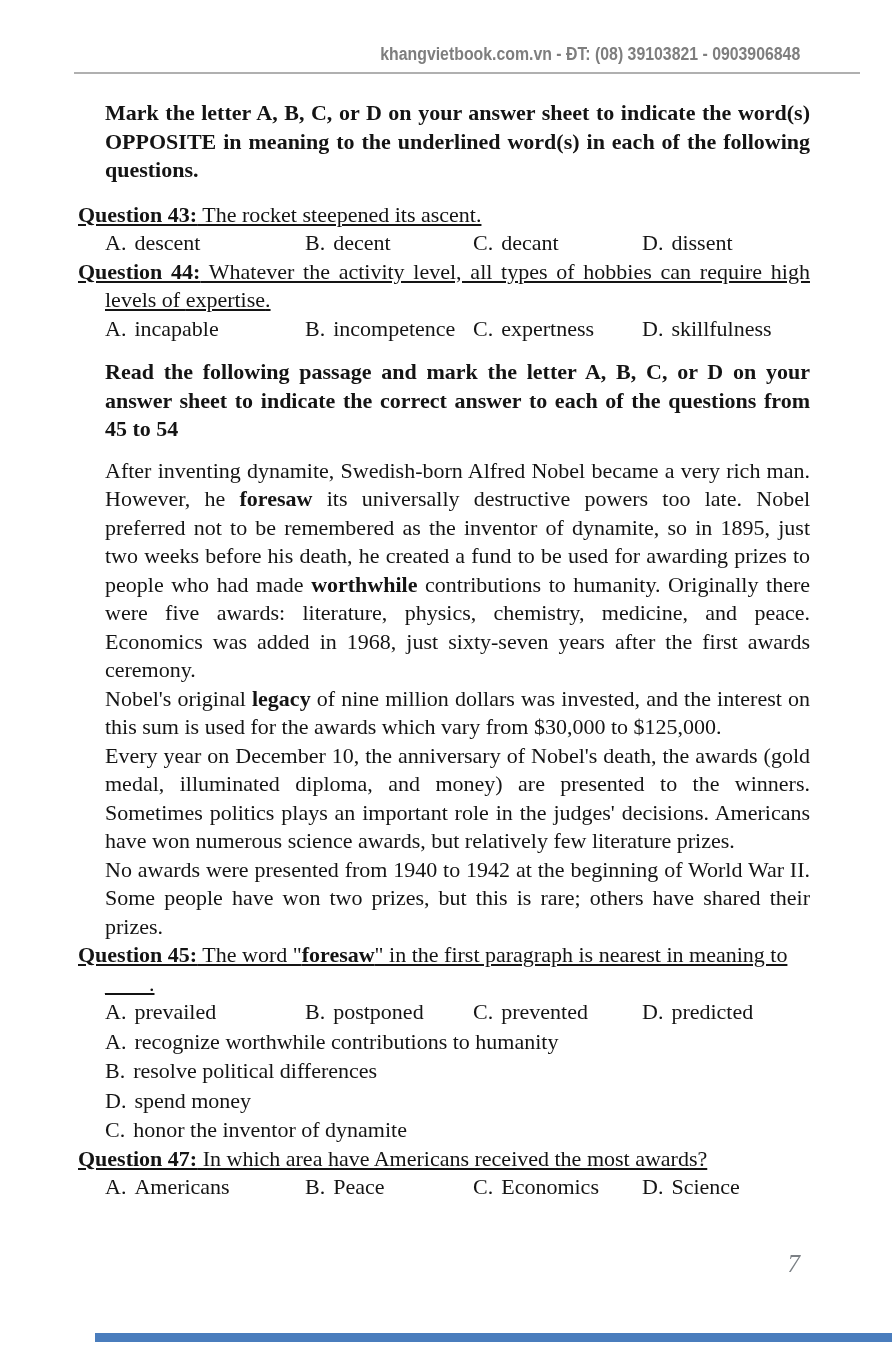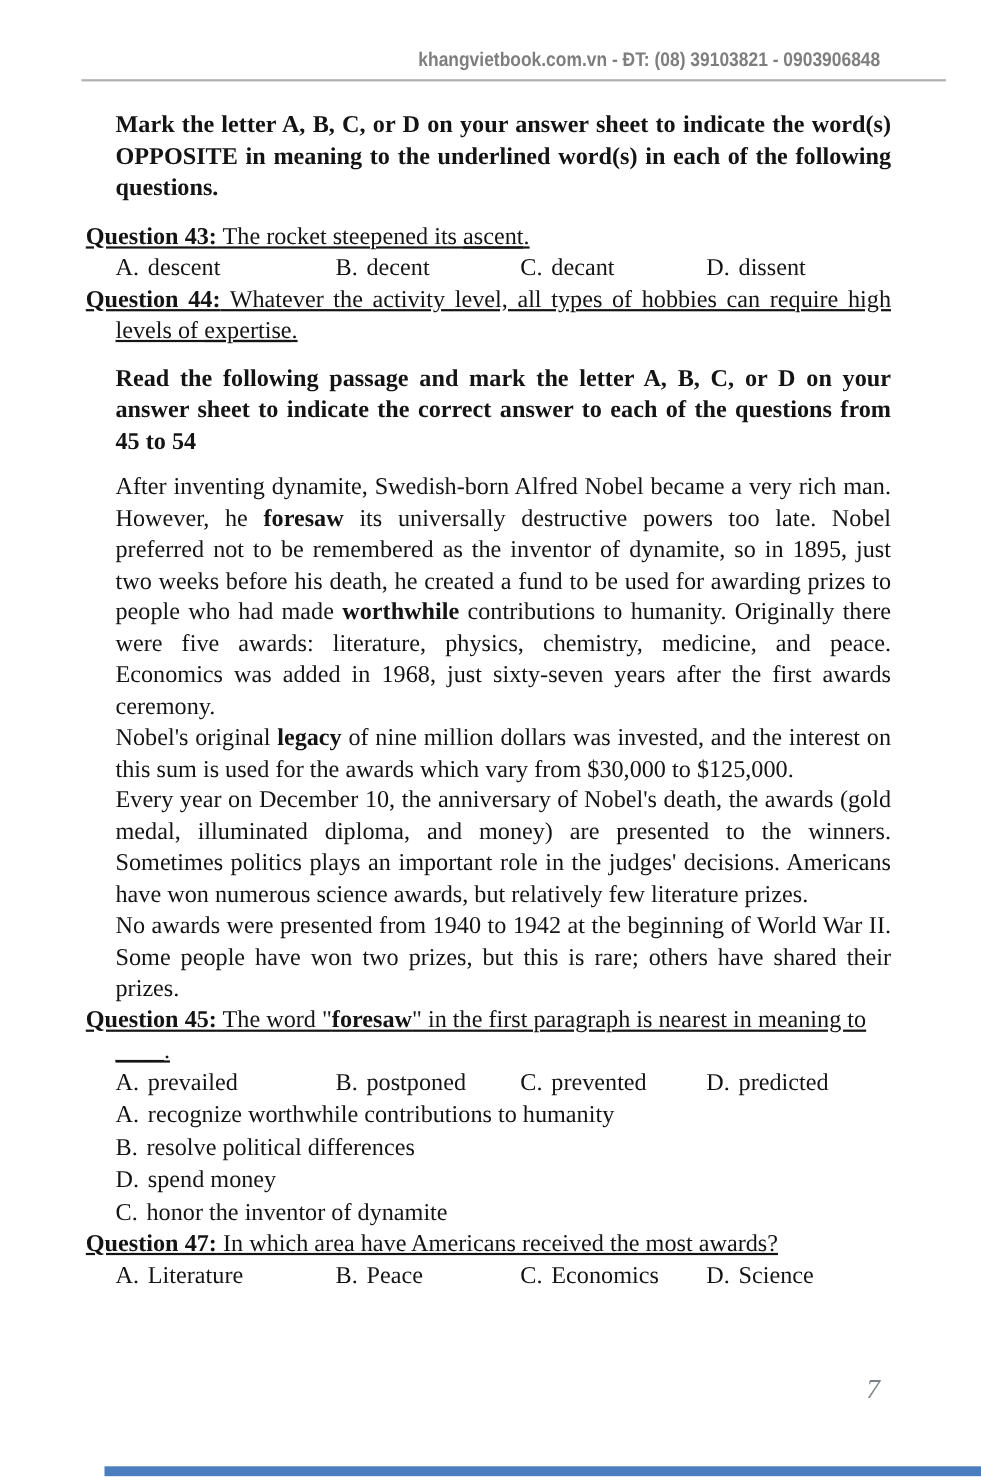--- a/index.html
+++ b/index.html
@@ -71,20 +71,26 @@
 
     <p class="question"><span class="qlabel">Question 43:</span><span><span> The rocket steepened its </span><span style="text-decoration: underline;">ascent</span><span>.</span></span></p>
     <div class="opts-row">
       <span class="opt c1"><span class="letter">A.</span><span>descent</span></span>
       <span class="opt c2"><span class="letter">B.</span><span>decent</span></span>
       <span class="opt c3"><span class="letter">C.</span><span>decant</span></span>
       <span class="opt c4"><span class="letter">D.</span><span>dissent</span></span>
     </div>
 
     <p class="question"><span class="qlabel">Question 44:</span><span><span> Whatever the activity level, all types of hobbies can require high levels of </span><span style="text-decoration: underline;">expertise</span><span>.</span></span></p>
+    <div class="opts-row">
+      <span class="opt c1"><span class="letter">A.</span><span>incapable</span></span>
+      <span class="opt c2"><span class="letter">B.</span><span>incompetence</span></span>
+      <span class="opt c3"><span class="letter">C.</span><span>expertness</span></span>
+      <span class="opt c4"><span class="letter">D.</span><span>skillfulness</span></span>
+    </div>
 
     <p class="instruction second">Read the following passage and mark the letter A, B, C, or D on your answer sheet to indicate the correct answer to each of the questions from 45 to 54</p>
 
     <div class="passage">
       <p><span>After inventing dynamite, Swedish-born Alfred Nobel became a very rich man. However, he </span><span style="font-weight: bold;">foresaw</span><span> its universally destructive powers too late. Nobel preferred not to be remembered as the inventor of dynamite, so in 1895, just two weeks before his death, he created a fund to be used for awarding prizes to people who had made </span><span style="font-weight: bold;">worthwhile</span><span> contributions to humanity. Originally there were five awards: literature, physics, chemistry, medicine, and peace. Economics was added in 1968, just sixty-seven years after the first awards ceremony.</span></p>
       <p><span>Nobel's original </span><span style="font-weight: bold;">legacy</span><span> of nine million dollars was invested, and the interest on this sum is used for the awards which vary from $30,000 to $125,000.</span></p>
       <p><span>Every year on December 10, the anniversary of Nobel's death, the awards (gold medal, illuminated diploma, and money) are presented to the winners. Sometimes politics plays an important role in the judges' decisions. Americans have won numerous science awards, but relatively few literature prizes.</span></p>
       <p><span>No awards were presented from 1940 to 1942 at the beginning of World War II. Some people have won two prizes, but this is rare; others have shared their prizes.</span></p>
     </div>
 
@@ -98,21 +104,21 @@
 
     <div class="opts-stack">
       <span class="opt"><span class="letter">A.</span><span>recognize worthwhile contributions to humanity</span></span>
       <span class="opt"><span class="letter">B.</span><span>resolve political differences</span></span>
       <span class="opt"><span class="letter">D.</span><span>spend money</span></span>
       <span class="opt"><span class="letter">C.</span><span>honor the inventor of dynamite</span></span>
     </div>
 
     <p class="question"><span class="qlabel">Question 47:</span><span><span> In which area have Americans received the most awards?</span></span></p>
     <div class="opts-row">
-      <span class="opt c1"><span class="letter">A.</span><span>Literature</span></span>
+      <span class="opt c1"><span class="letter">A.</span><span>Americans</span></span>
       <span class="opt c2"><span class="letter">B.</span><span>Peace</span></span>
       <span class="opt c3"><span class="letter">C.</span><span>Economics</span></span>
       <span class="opt c4"><span class="letter">D.</span><span>Science</span></span>
     </div>
 
   </div>
 
   <div class="page-number">7</div>
   <div class="accent-bar"></div>
 

